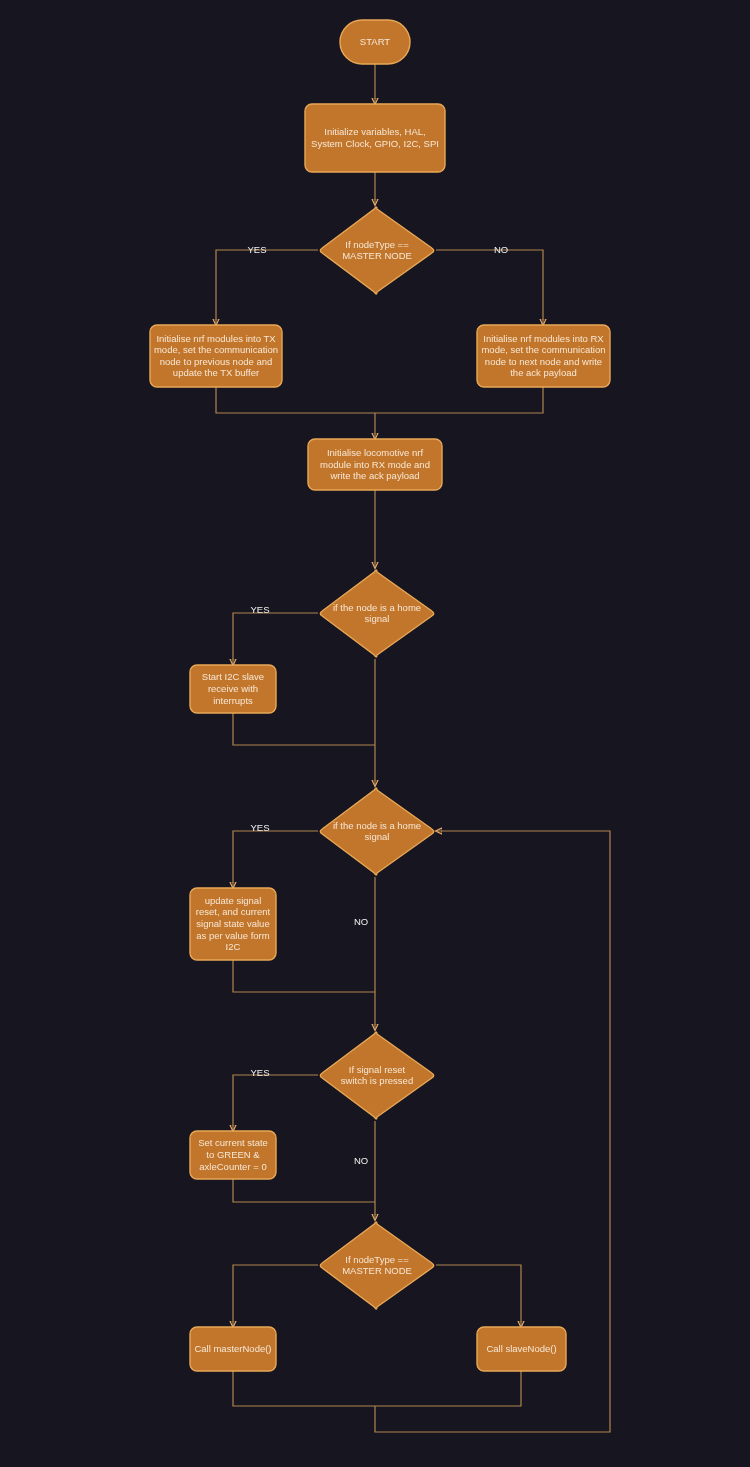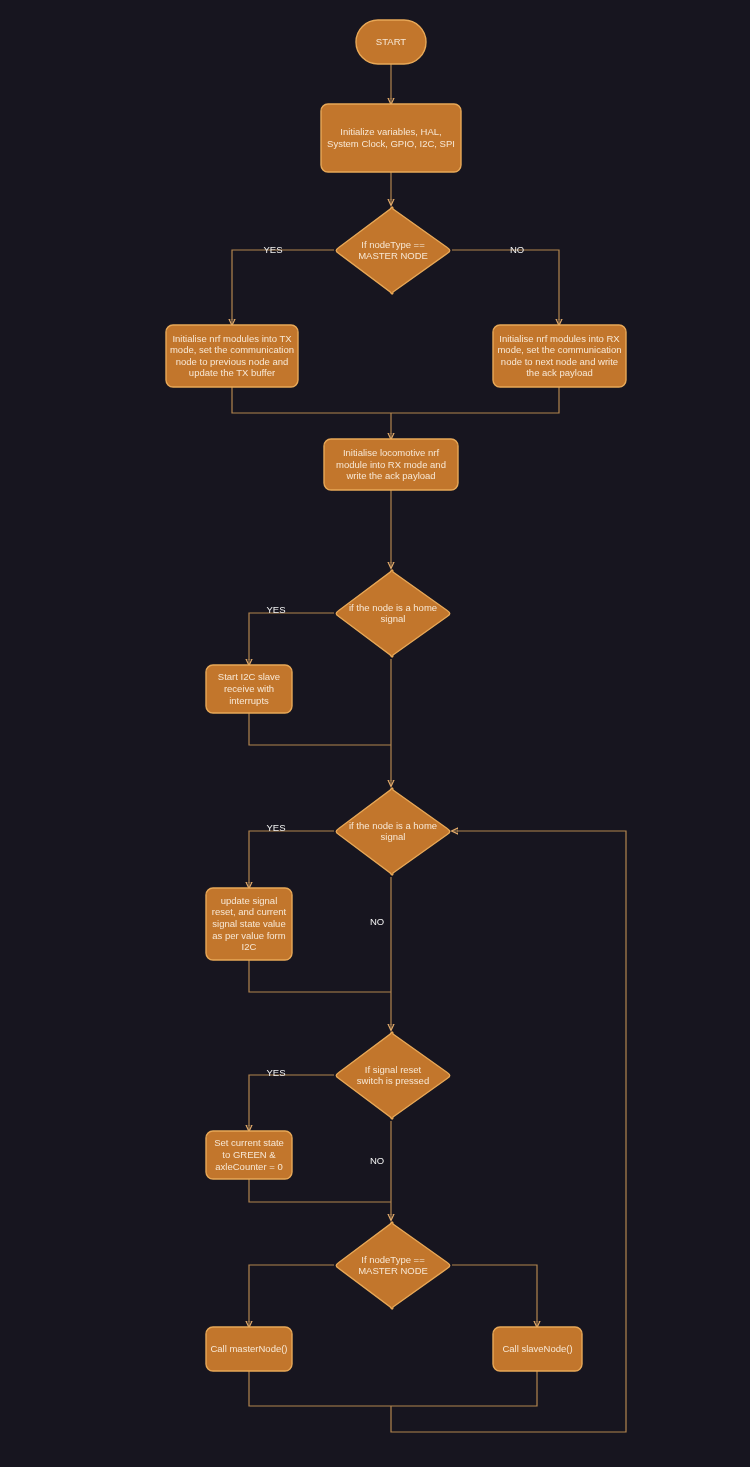--- a/index.html
+++ b/index.html
@@ -11,21 +11,20 @@
     width: 750px;
     height: 1467px;
     overflow: hidden;
     font-family: "Liberation Sans", sans-serif;
   }
   #flowchart-root {
     position: relative;
     width: 603px;
     height: 1467px;
     background: #17151f;
-    padding-left: 16px;
   }
   svg.flow-canvas {
     display: block;
     width: 750px;
     height: 1467px;
   }
   .node-shape {
     fill: #c2762c;
     stroke: #e8a857;
     stroke-width: 1.4;

